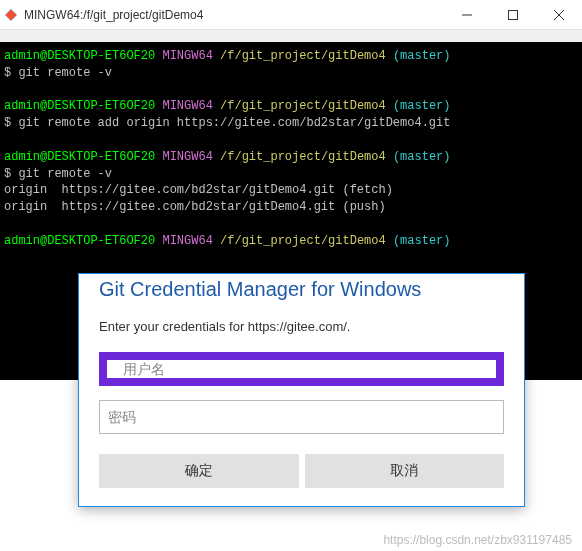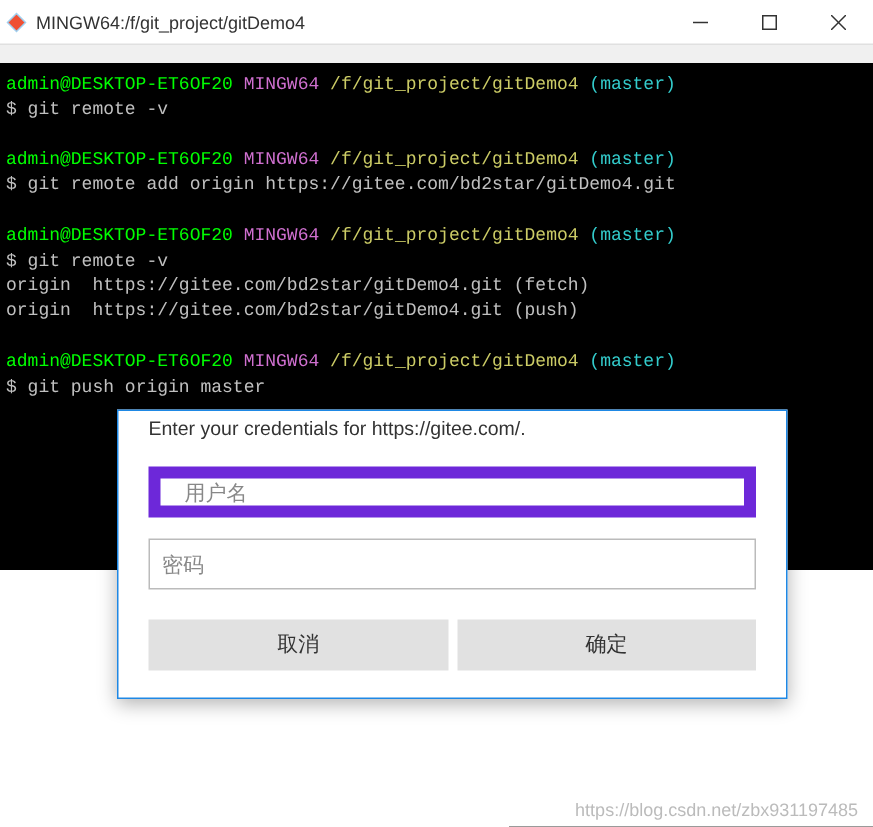--- a/index.html
+++ b/index.html
@@ -183,30 +183,30 @@
   <div class="terminal-line">&nbsp;</div>
   <div class="terminal-line"><span class="t-green">admin@DESKTOP-ET6OF20</span> <span class="t-purple">MINGW64</span> <span class="t-yellow">/f/git_project/gitDemo4</span> <span class="t-cyan">(master)</span></div>
   <div class="terminal-line"><span class="t-white">$</span> <span class="t-white">git remote add origin https://gitee.com/bd2star/gitDemo4.git</span></div>
   <div class="terminal-line">&nbsp;</div>
   <div class="terminal-line"><span class="t-green">admin@DESKTOP-ET6OF20</span> <span class="t-purple">MINGW64</span> <span class="t-yellow">/f/git_project/gitDemo4</span> <span class="t-cyan">(master)</span></div>
   <div class="terminal-line"><span class="t-white">$</span> <span class="t-white">git remote -v</span></div>
   <div class="terminal-line"><span class="t-white">origin  https://gitee.com/bd2star/gitDemo4.git (fetch)</span></div>
   <div class="terminal-line"><span class="t-white">origin  https://gitee.com/bd2star/gitDemo4.git (push)</span></div>
   <div class="terminal-line">&nbsp;</div>
   <div class="terminal-line"><span class="t-green">admin@DESKTOP-ET6OF20</span> <span class="t-purple">MINGW64</span> <span class="t-yellow">/f/git_project/gitDemo4</span> <span class="t-cyan">(master)</span></div>
-  <div class="terminal-line"><span class="t-white">$</span> <span class="t-white">git push origin master</span></div>
 </div>
 
 <div class="grey-strip"></div>
 
 <div class="dialog">
   <div class="dialog-body">
+    <div class="dialog-main-title">Git Credential Manager for Windows</div>
     <div class="dialog-instruction">Enter your credentials for https://gitee.com/.</div>
     <input class="dialog-input focused" type="text" placeholder="用户名" style="">
     <input class="dialog-input" type="password" placeholder="密码" style="">
     <div class="dialog-buttons">
+      <button class="dialog-btn">确定</button>
       <button class="dialog-btn">取消</button>
-      <button class="dialog-btn">确定</button>
     </div>
   </div>
 </div>
 
 <div class="watermark">https://blog.csdn.net/zbx931197485</div>
 
 </body></html>

